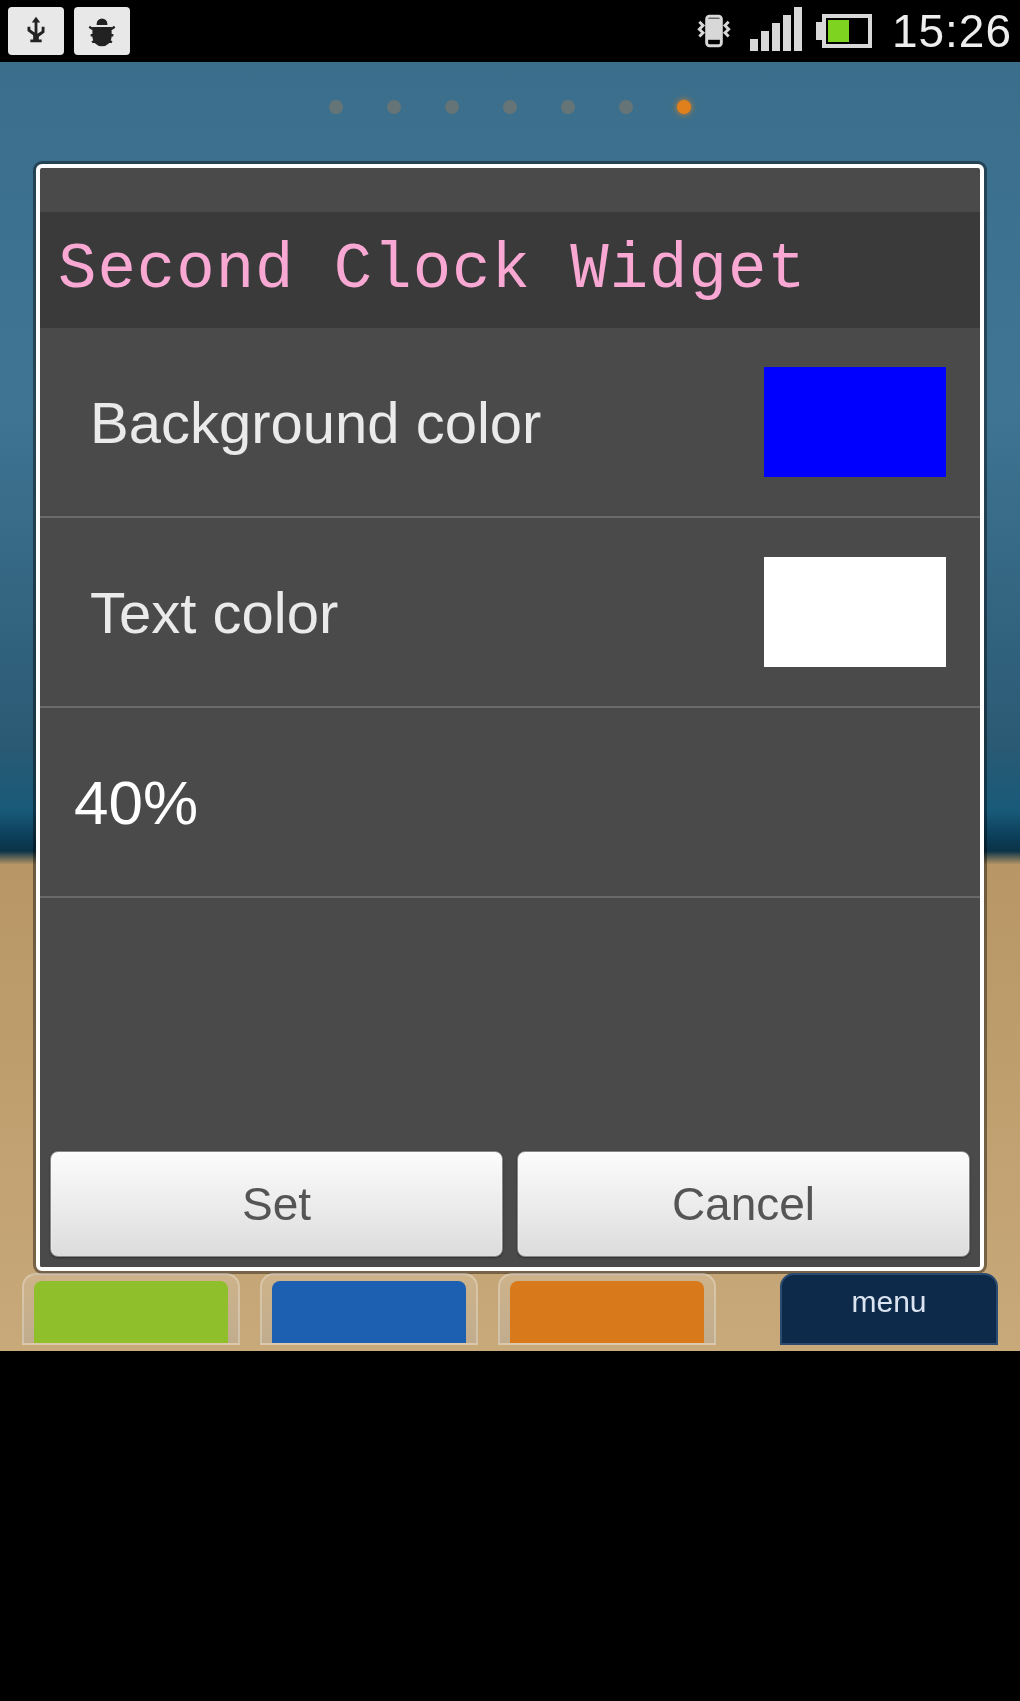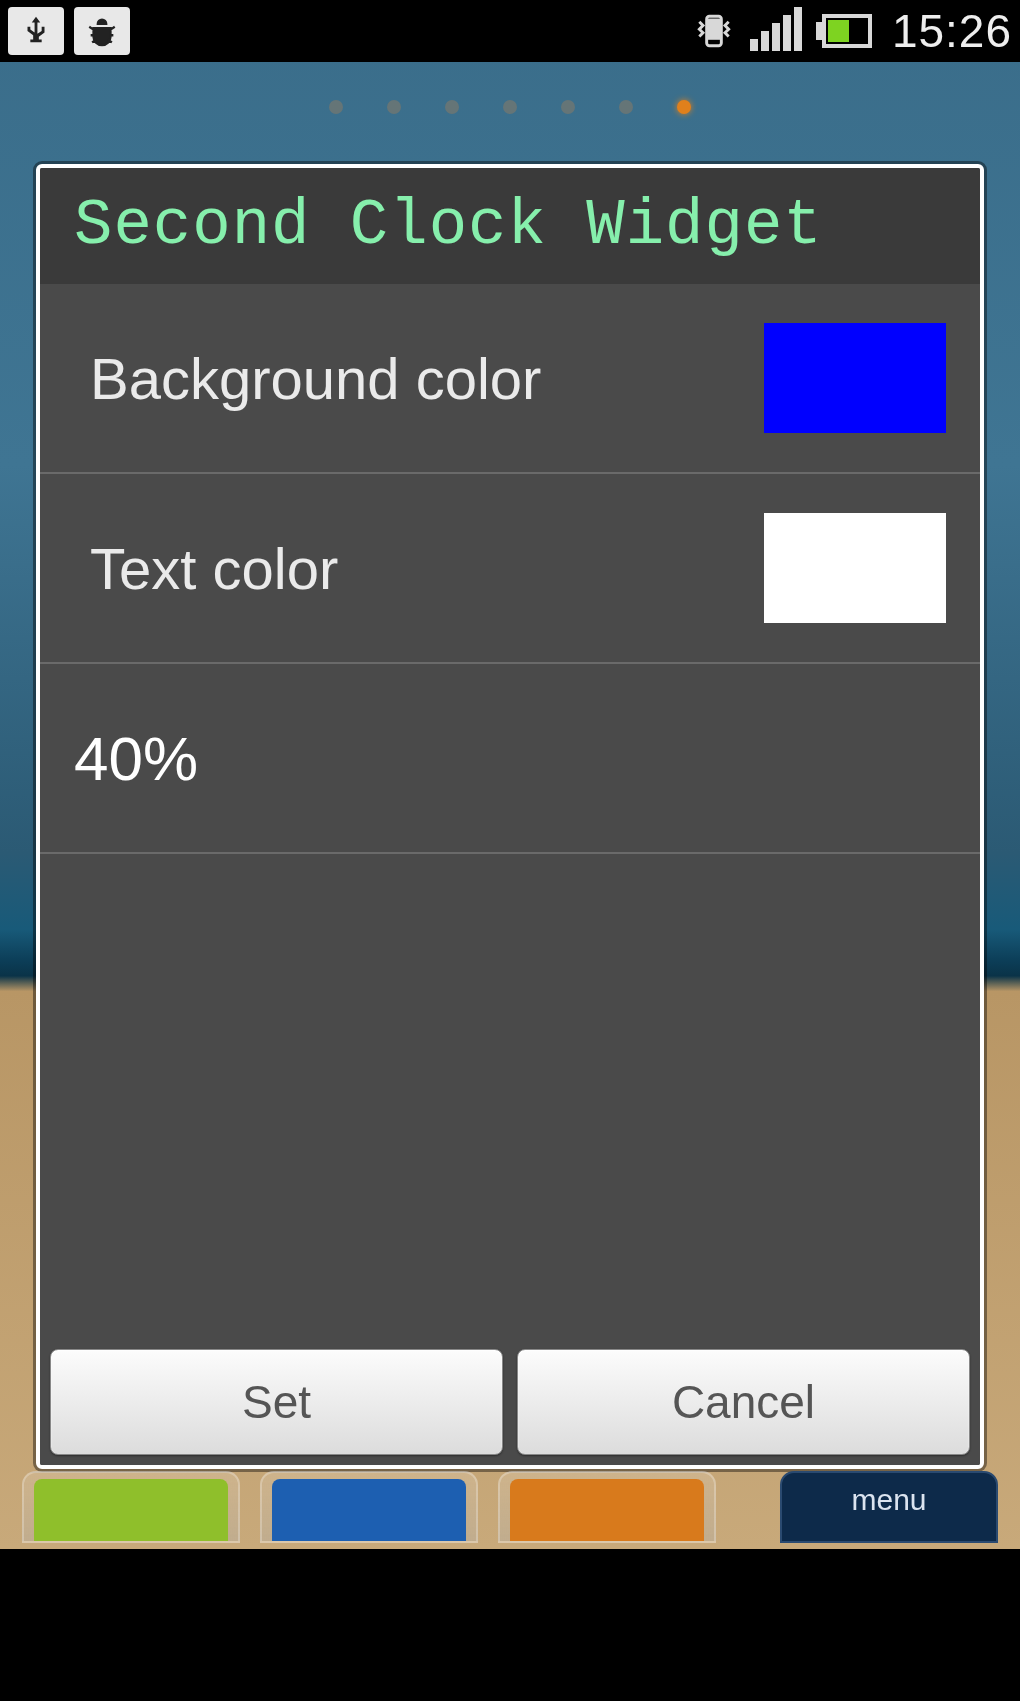--- a/index.html
+++ b/index.html
@@ -7,21 +7,21 @@
     padding: 0;
     width: 1020px;
     height: 1701px;
     overflow: hidden;
     font-family: sans-serif;
     background: #000;
   }
   .screen {
     position: relative;
     width: 1020px;
-    height: 1549px;
+    height: 1351px;
     background: linear-gradient(to bottom,
       #3a6d8a 0%,
       #3f7593 30%,
       #2b5a74 55%,
       #185a79 60%,
       #0c3e58 62%,
       #0a3348 63%,
       #b89665 64%,
       #c8a97a 100%);
   }
@@ -135,26 +135,27 @@
     background: #4a4a4a;
     border: 4px solid #fff;
     border-radius: 6px;
     box-shadow: 0 0 0 3px rgba(0,0,0,0.4);
     display: flex;
     flex-direction: column;
     overflow: hidden;
   }
   .dialog-title {
     background: #3a3a3a;
-    color: #86efac;
+    color: #f9a8d4;
     font-family: "Courier New", monospace;
     font-size: 64px;
-    padding: 22px 34px;
+    padding: 22px 18px;
     letter-spacing: 1px;
     white-space: nowrap;
+    margin-top: 44px;
   }
   .dialog-body {
     flex: 1;
     display: flex;
     flex-direction: column;
   }
   .row {
     display: flex;
     align-items: center;
     justify-content: space-between;

